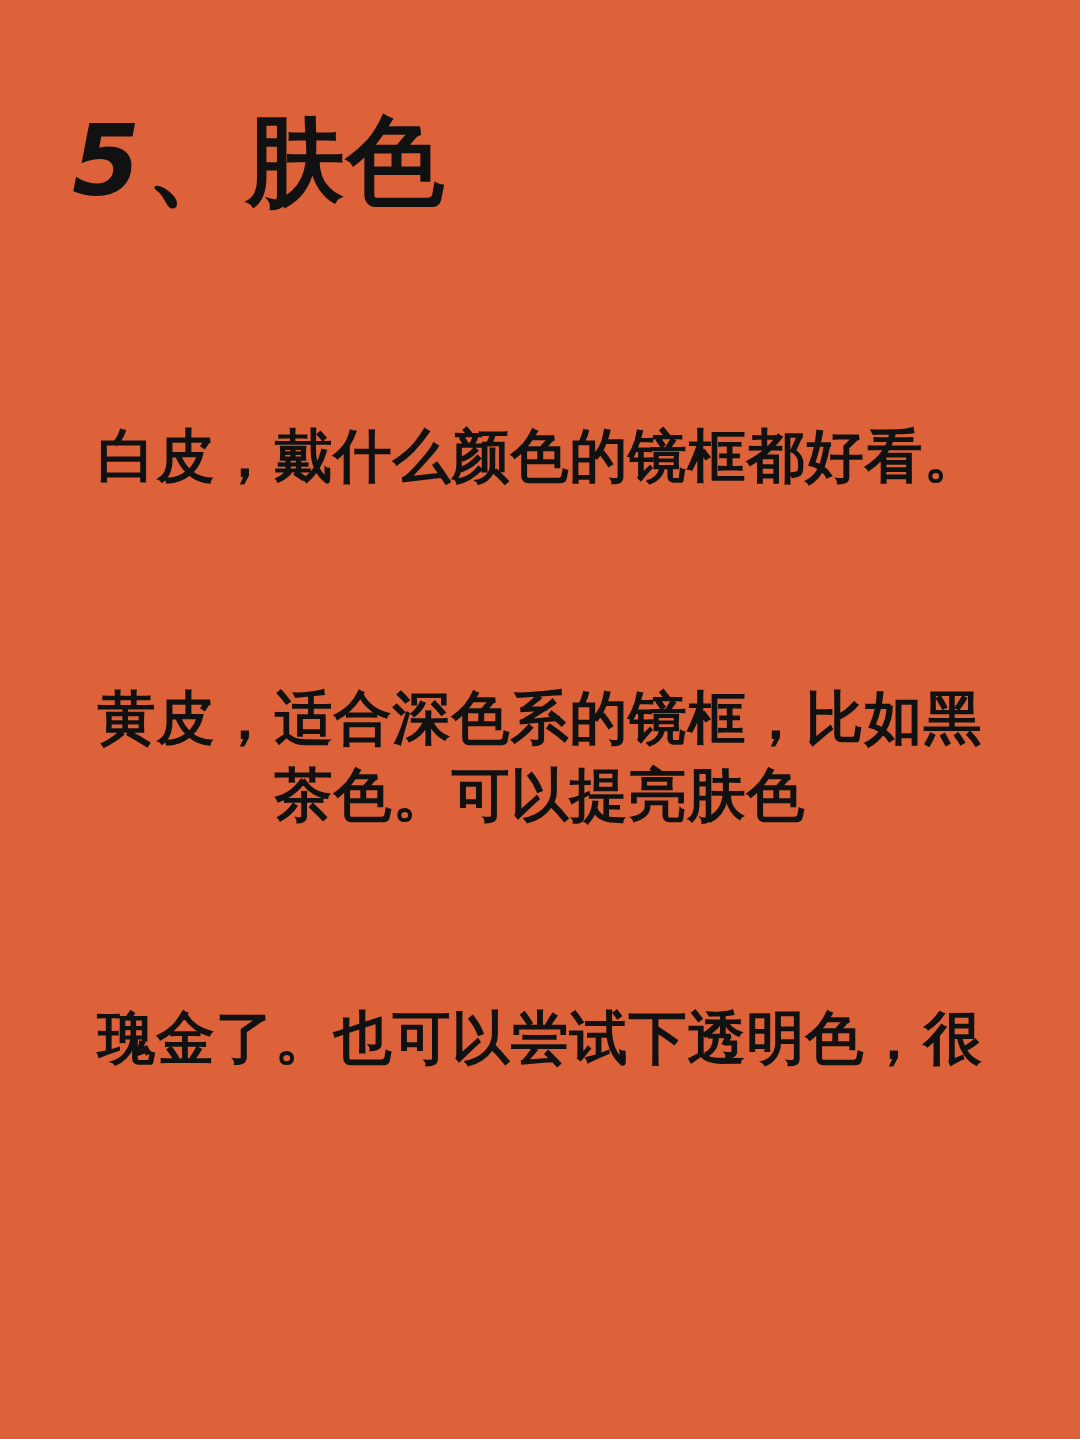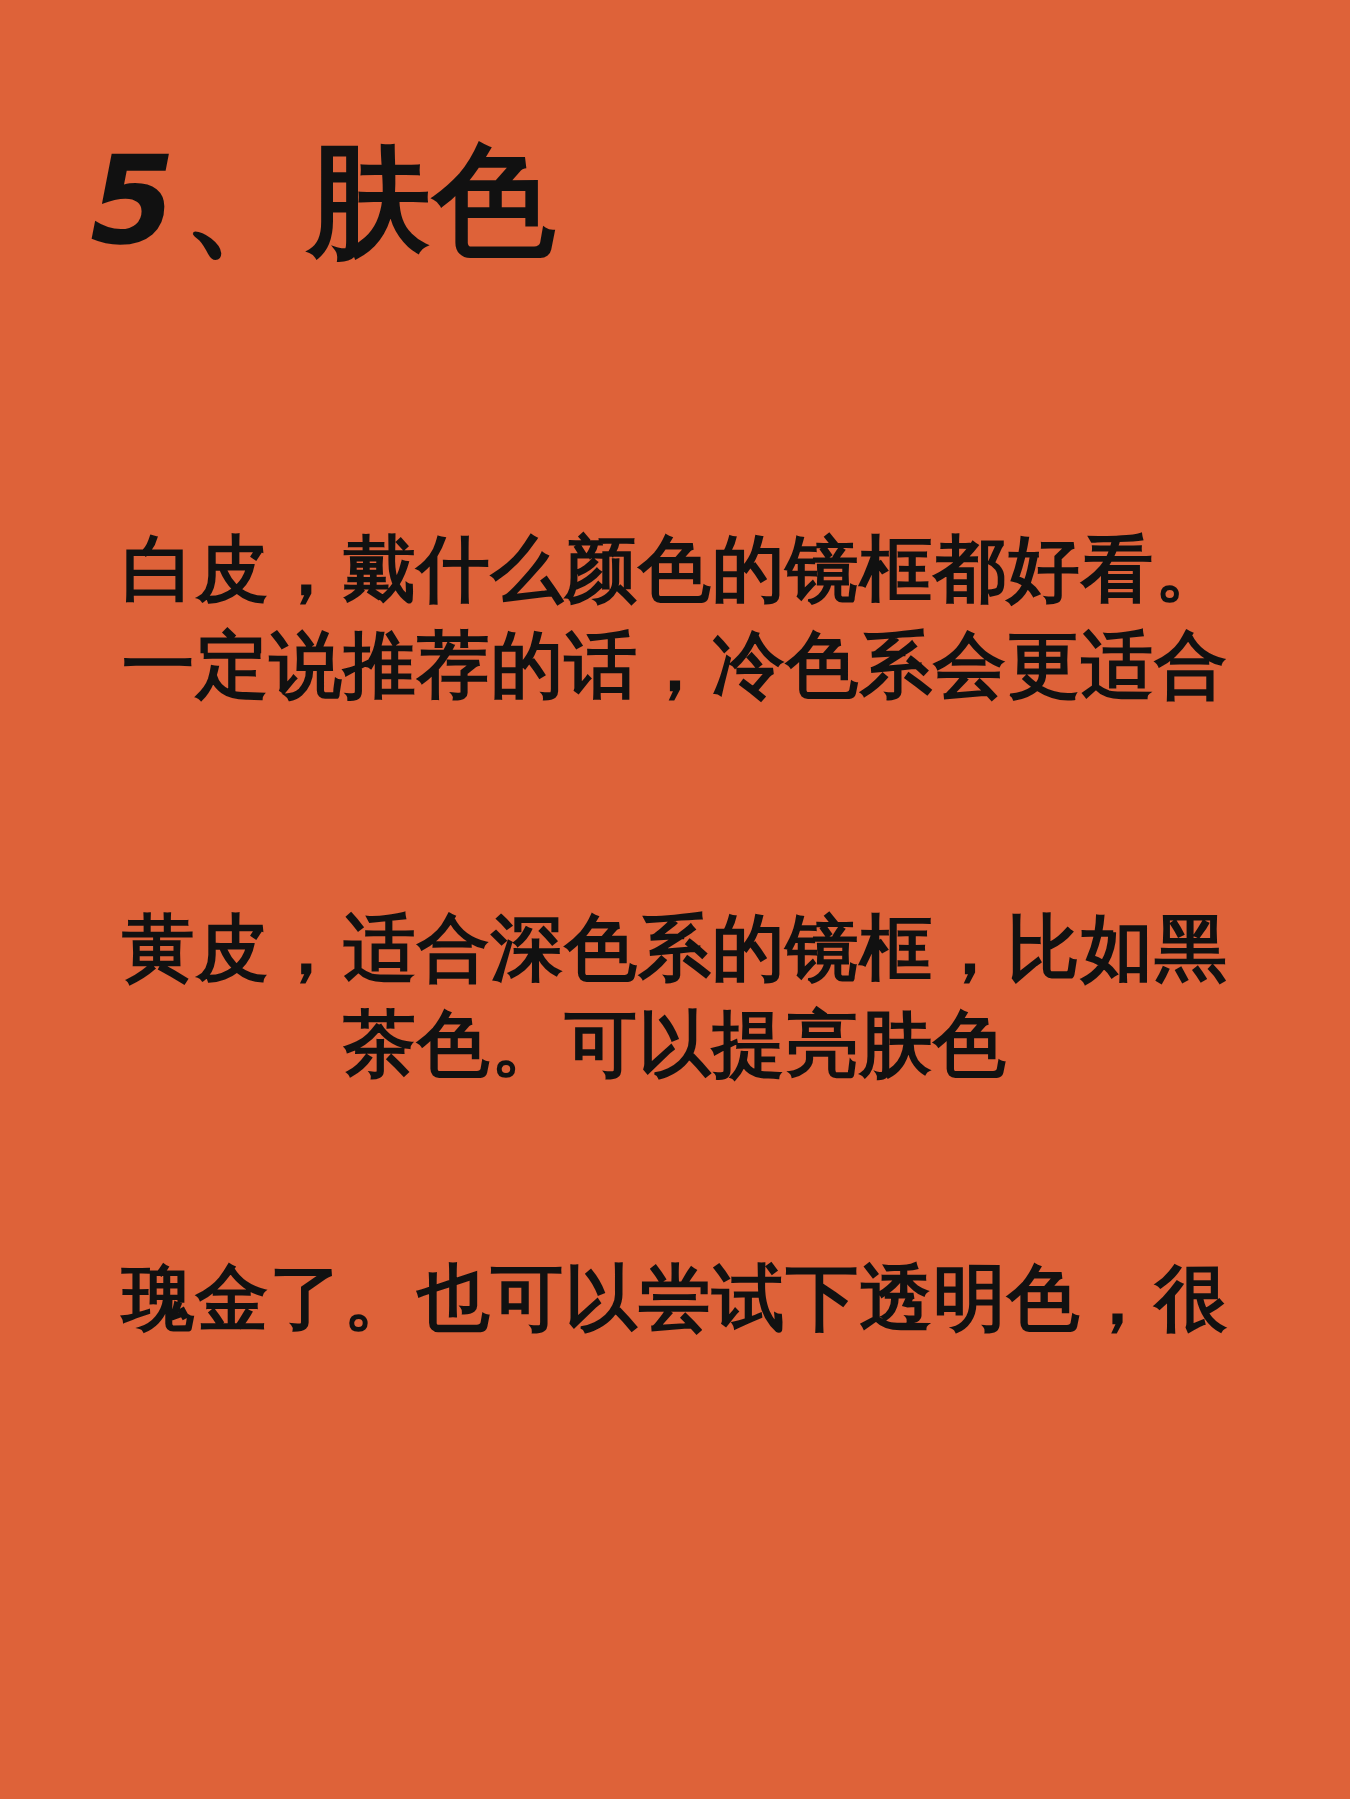--- a/index.html
+++ b/index.html
@@ -39,39 +39,38 @@
   .body-block {
     position: absolute;
     left: 54px;
     width: 972px;
     text-align: center;
     font-weight: 700;
     font-size: 58px;
     line-height: 1.32;
     letter-spacing: 1px;
   }
-  #block-1 { top: 418px; font-family: Liberation Serif, serif; }
-  #block-2 { top: 720px; }
+  #block-1 { top: 418px; }
+  #block-2 { top: 680px; }
   #block-3 { top: 1000px; }
   .body-block p {
     margin: 0;
   }
 </style>
 </head>
 <body style="background: rgb(222, 98, 57); color: rgb(17, 17, 17);">
 
 <div class="page">
 
   <div class="heading">
     <span class="num">5</span><span>、</span><span>肤色</span>
   </div>
 
   <div class="body-block" id="block-1">
     <p>白皮，戴什么颜色的镜框都好看。</p>
-    <p>一定说推荐的话，冷色系会更适合</p>
   </div>
 
   <div class="body-block" id="block-2">
     <p>黄皮，适合深色系的镜框，比如黑</p>
     <p>茶色。可以提亮肤色</p>
   </div>
 
   <div class="body-block" id="block-3">
     <p>瑰金了。也可以尝试下透明色，很</p>
   </div>

